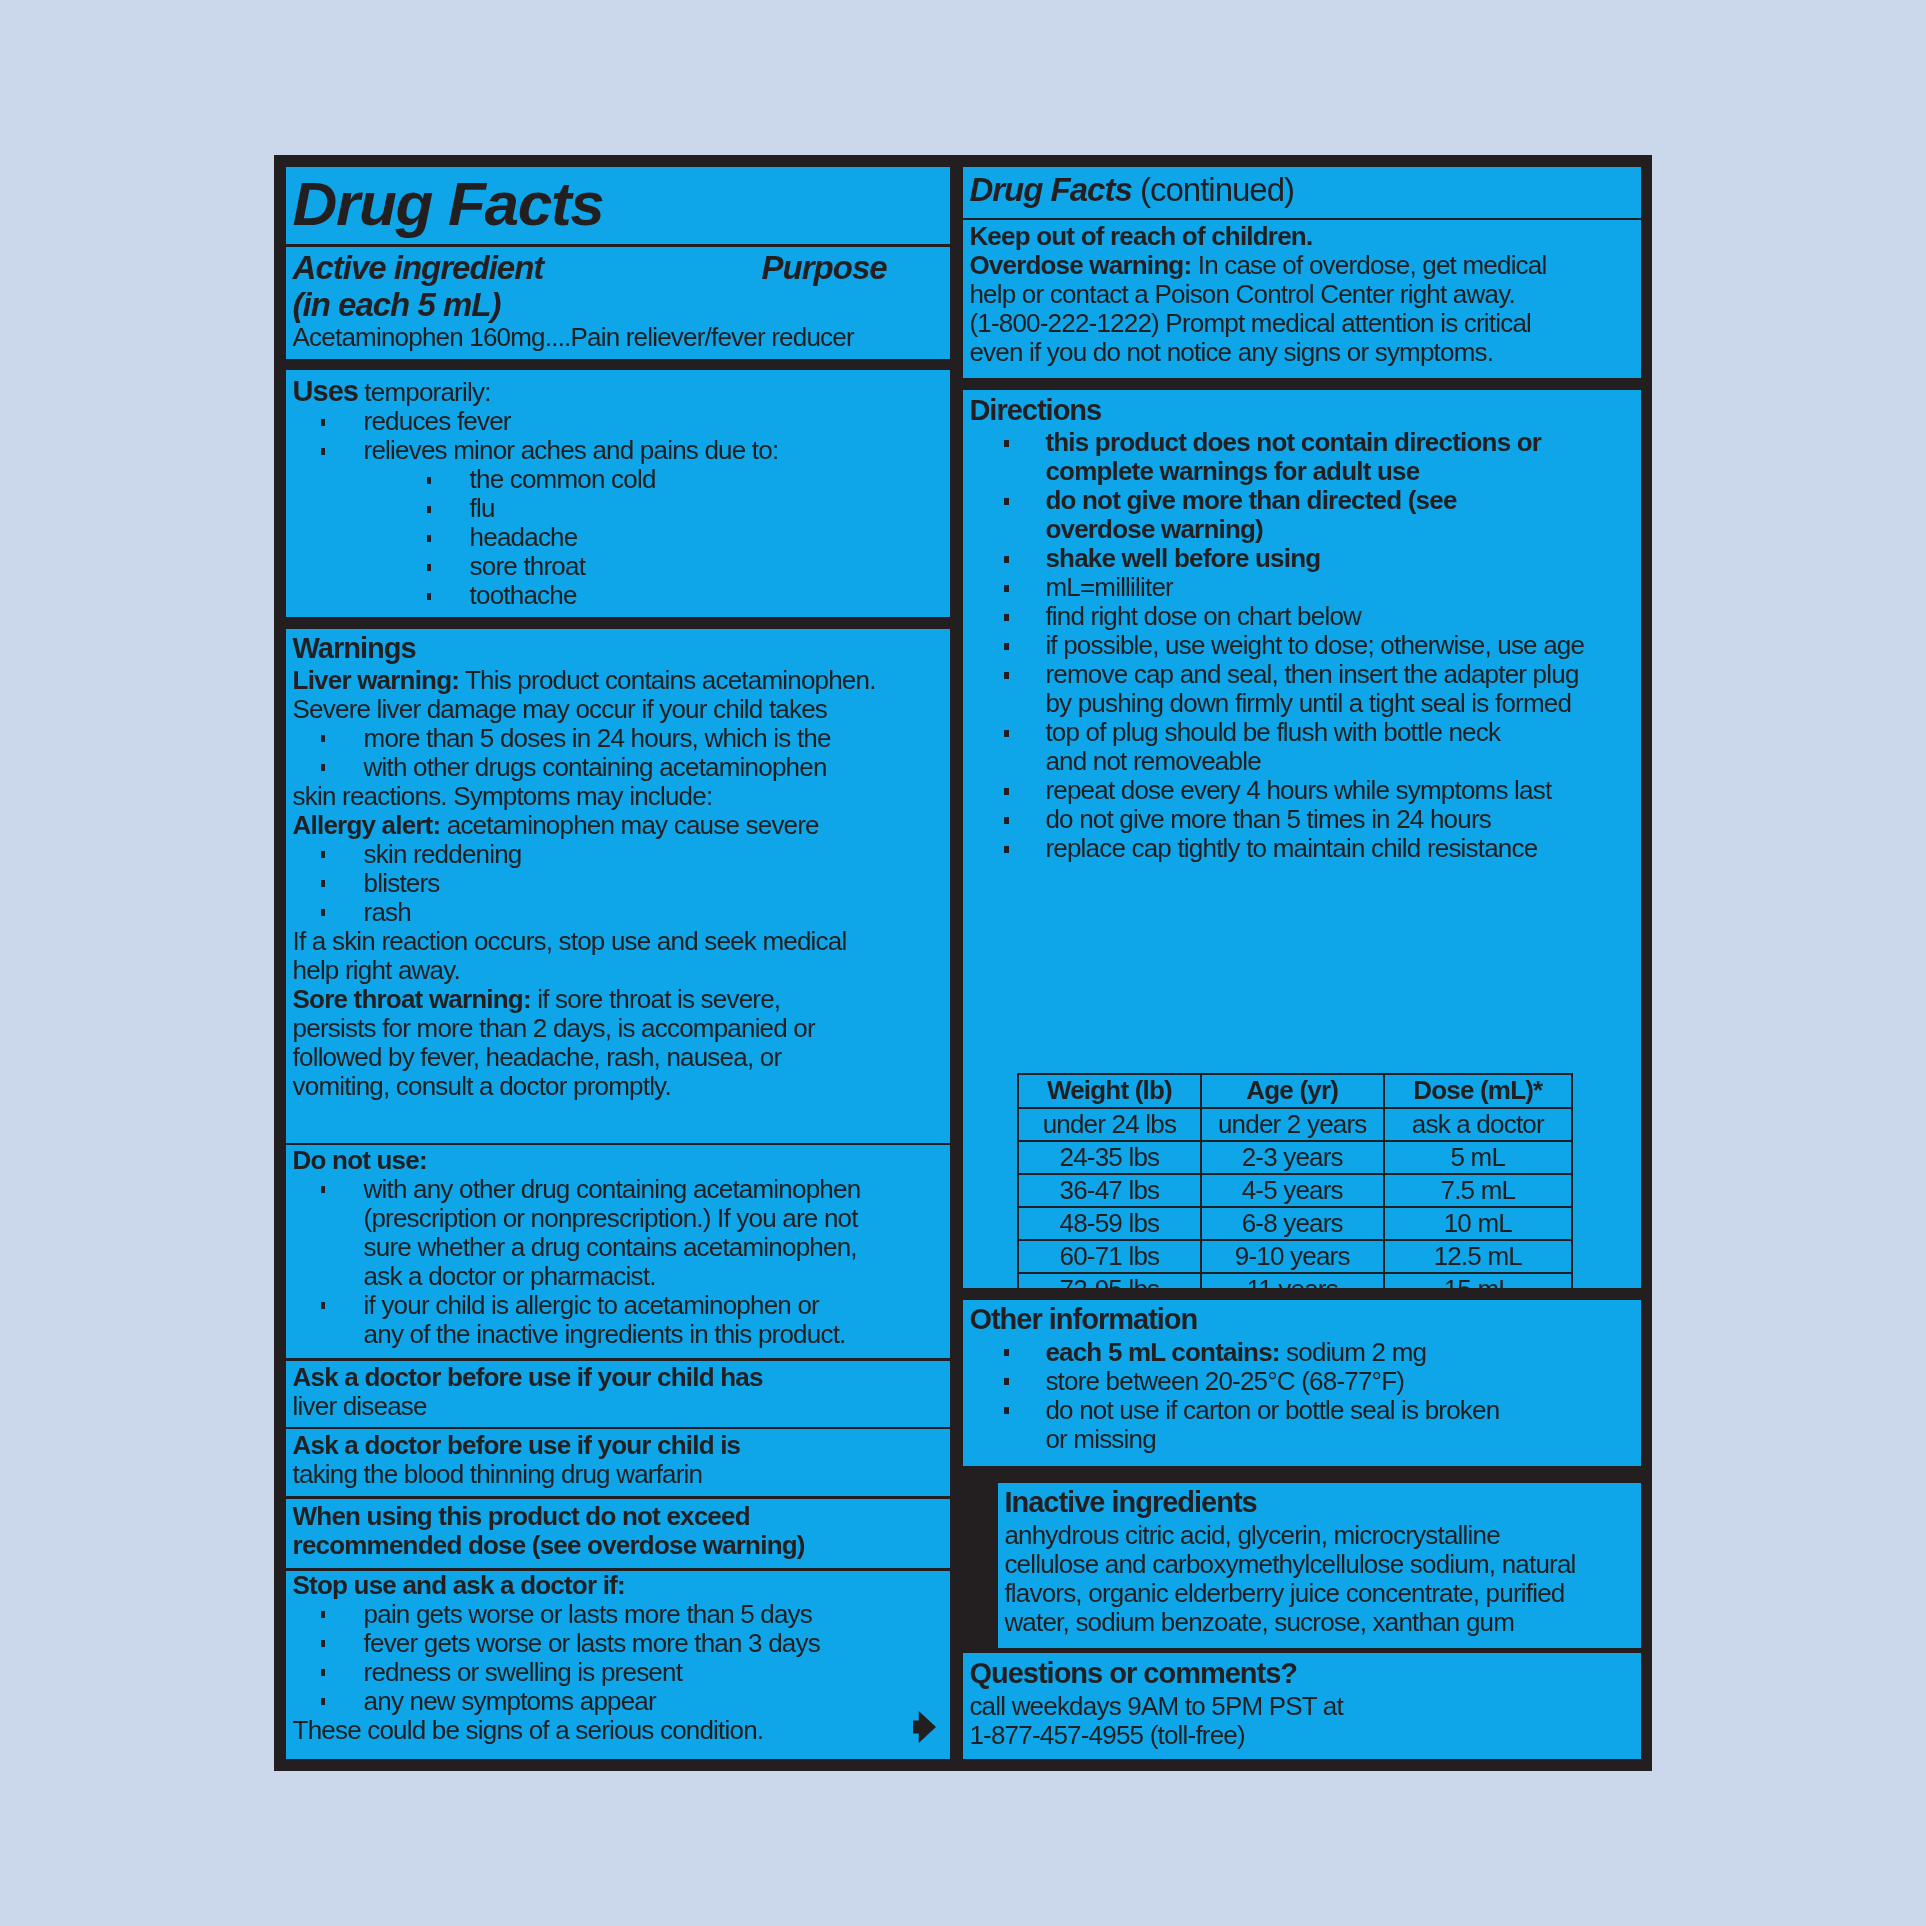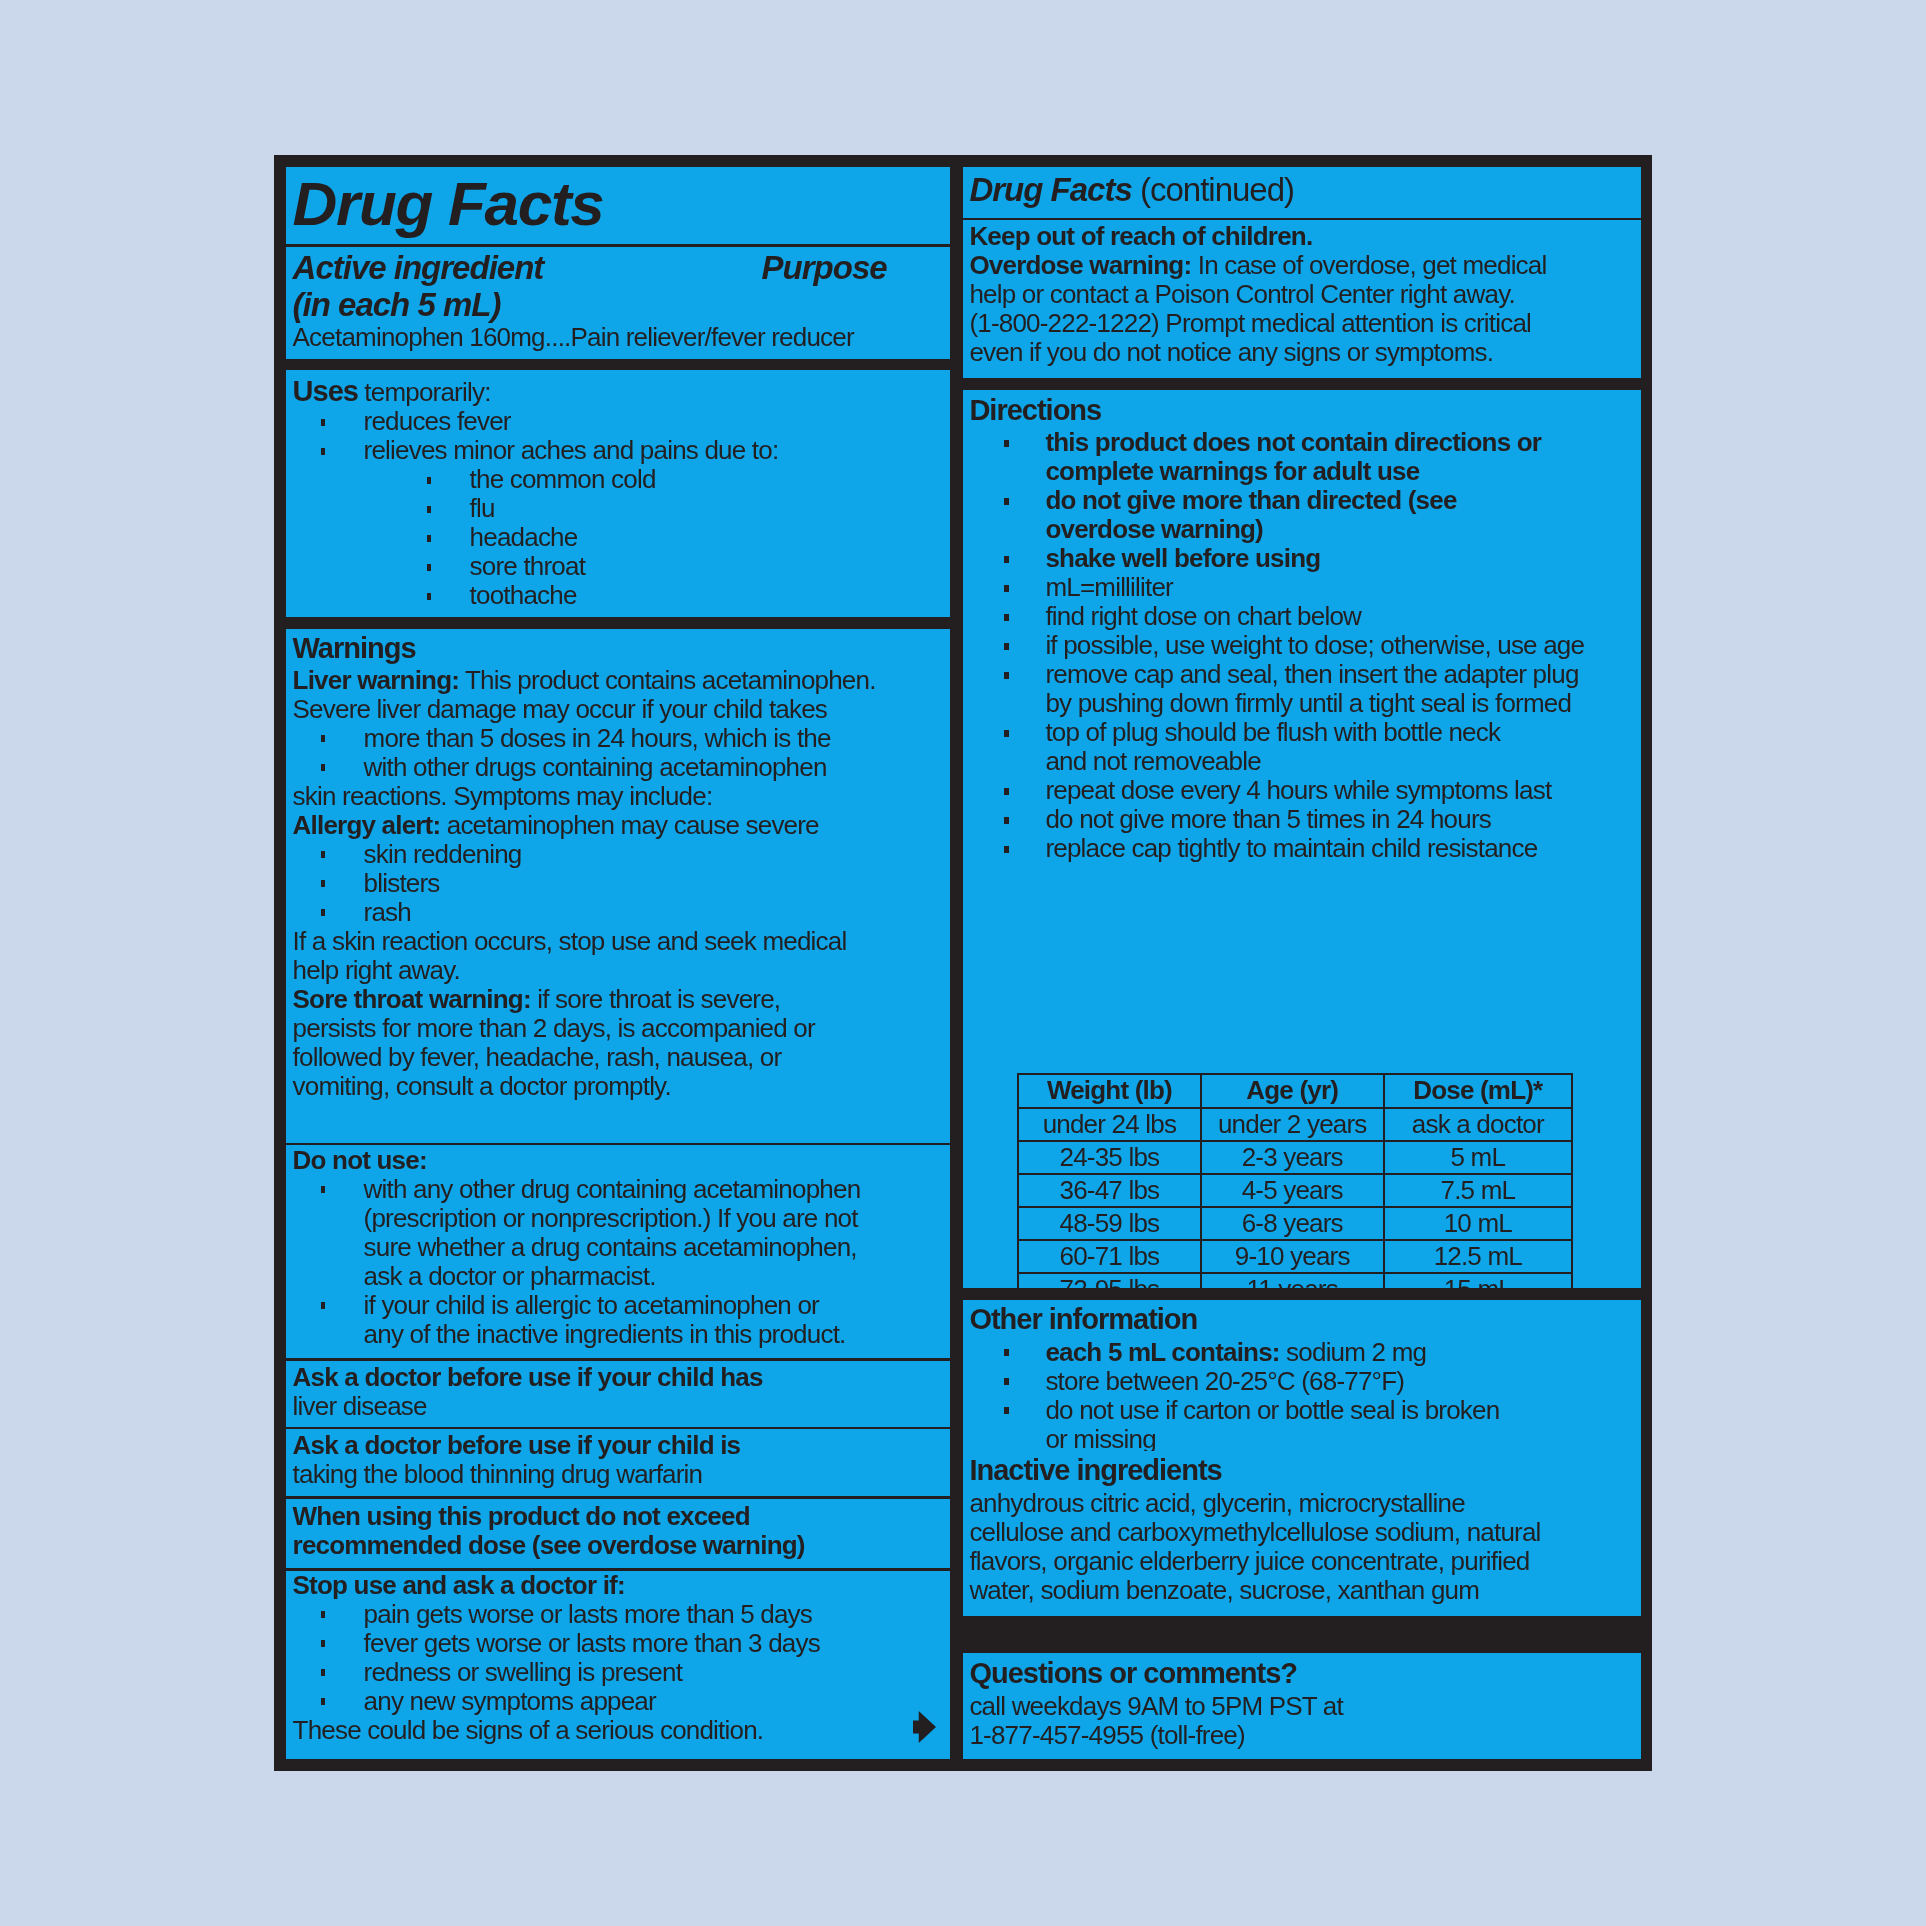--- a/index.html
+++ b/index.html
@@ -206,21 +206,21 @@
     </div>
 
     <div class="sec" style="top:1133px;height:166px;">
       <div class="h-sec" style="margin-top:1.3px;line-height:37px;">Other information</div>
       <div class="t rli"><span class="b">each 5 mL contains:</span><span> sodium 2 mg</span></div>
       <div class="t rli">store between 20-25°C (68-77°F)</div>
       <div class="t rli">do not use if carton or bottle seal is broken</div>
       <div class="t rcont">or missing</div>
     </div>
 
-    <div class="sec" style="top:1284px;height:165px;">
+    <div class="sec" style="top:1316px;height:165px;margin-left:35px;">
       <div class="h-sec" style="margin-top:1.3px;line-height:37px;">Inactive ingredients</div>
       <div class="t">anhydrous citric acid, glycerin, microcrystalline</div>
       <div class="t">cellulose and carboxymethylcellulose sodium, natural</div>
       <div class="t">flavors, organic elderberry juice concentrate, purified</div>
       <div class="t">water, sodium benzoate, sucrose, xanthan gum</div>
     </div>
 
     <div class="sec" style="top:1486px;bottom:0;">
       <div class="h-sec" style="margin-top:2.6px;line-height:37px;">Questions or comments?</div>
       <div class="t">call weekdays 9AM to 5PM PST at</div>

